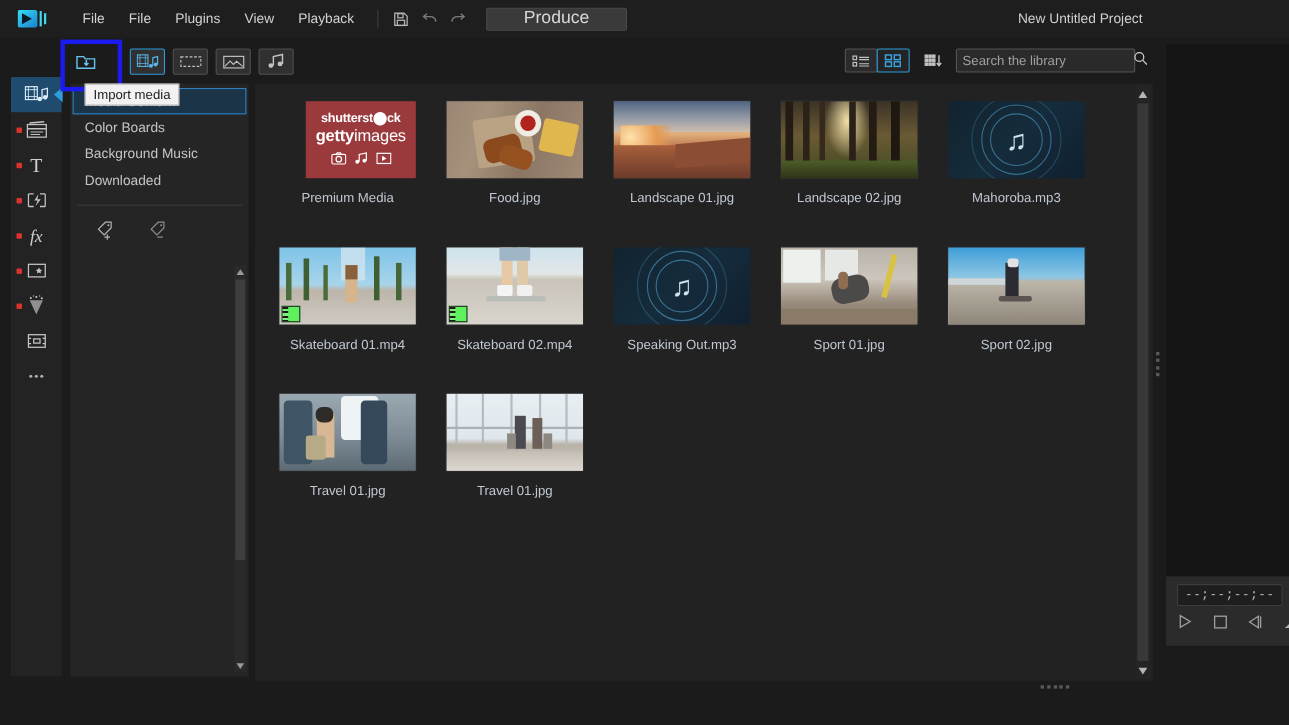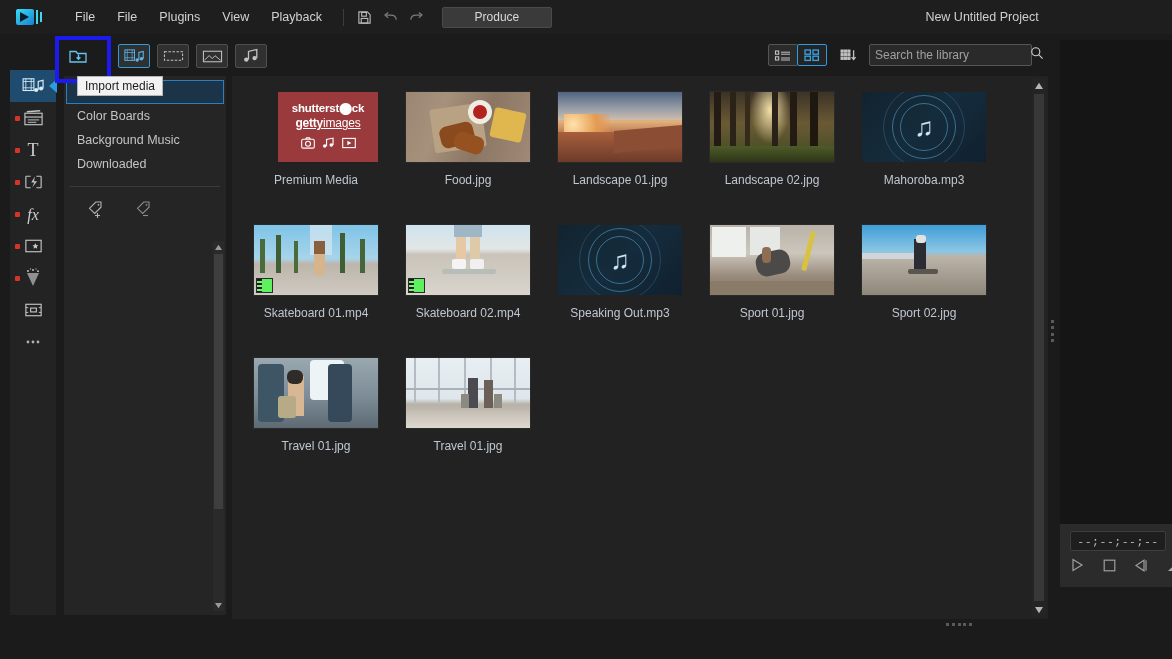--- a/index.html
+++ b/index.html
@@ -22,24 +22,24 @@
   .menu-items { display: flex; align-items: center; margin-left: 14px; }
   .menu-item {
     font-size: 12.5px; color: #d2d2d2; padding: 4px 11px; cursor: default;
   }
   .mb-sep { width: 1px; height: 17px; background: #3c3c3c; margin: 0 8px 0 10px; }
   .icon-btn {
     width: 26px; height: 24px; display: flex; align-items: center; justify-content: center;
     cursor: default;
   }
   .produce-btn {
-    margin-left: 12px; width: 110px; height: 21px; background: #3a3a3a;
+    margin-left: 12px; width: 128px; height: 21px; background: #3a3a3a;
     border: 1px solid #4a4a4a; border-radius: 2px;
     display: flex; align-items: center; justify-content: center;
-    font-size: 12px; color: #d8d8d8; cursor: default;
+    font-size: 16px; color: #d8d8d8; cursor: default;
   }
   .project-title {
     position: absolute; right: 0; top: 0; height: 34px; width: 380px;
     display: flex; align-items: center; justify-content: center;
     font-size: 12.5px; color: #cfcfcf;
   }
 
   
   .rail {
     position: absolute; left: 10px; top: 70px; width: 46px; height: 545px;
@@ -178,21 +178,21 @@
   }
 
   
   .premium-tile {
     width: 124px; height: 70px; background: #9b3a3d;
     display: flex; flex-direction: column; align-items: center; justify-content: center;
     color: #fff;
     margin-left: 24px;
   }
   .ss-line1 { font-size: 11.5px; font-weight: bold; letter-spacing: -0.2px; }
-  .ss-line2 { font-size: 12px; letter-spacing: -0.2px; margin-top: 1px; text-decoration: underline; }
+  .ss-line2 { font-size: 15px; letter-spacing: -0.2px; margin-top: 1px; }
   .ss-line2 b { font-weight: bold; }
   .ss-icons { display: flex; gap: 7px; margin-top: 5px; align-items: center; }
 
   
   .media-scroll {
     position: absolute; right: 2px; top: 2px; width: 14px; bottom: 2px; background: #242424;
   }
   .media-scroll .thumb2 {
     position: absolute; left: 2px; top: 16px; width: 10px; bottom: 16px; background: #383838;
   }

